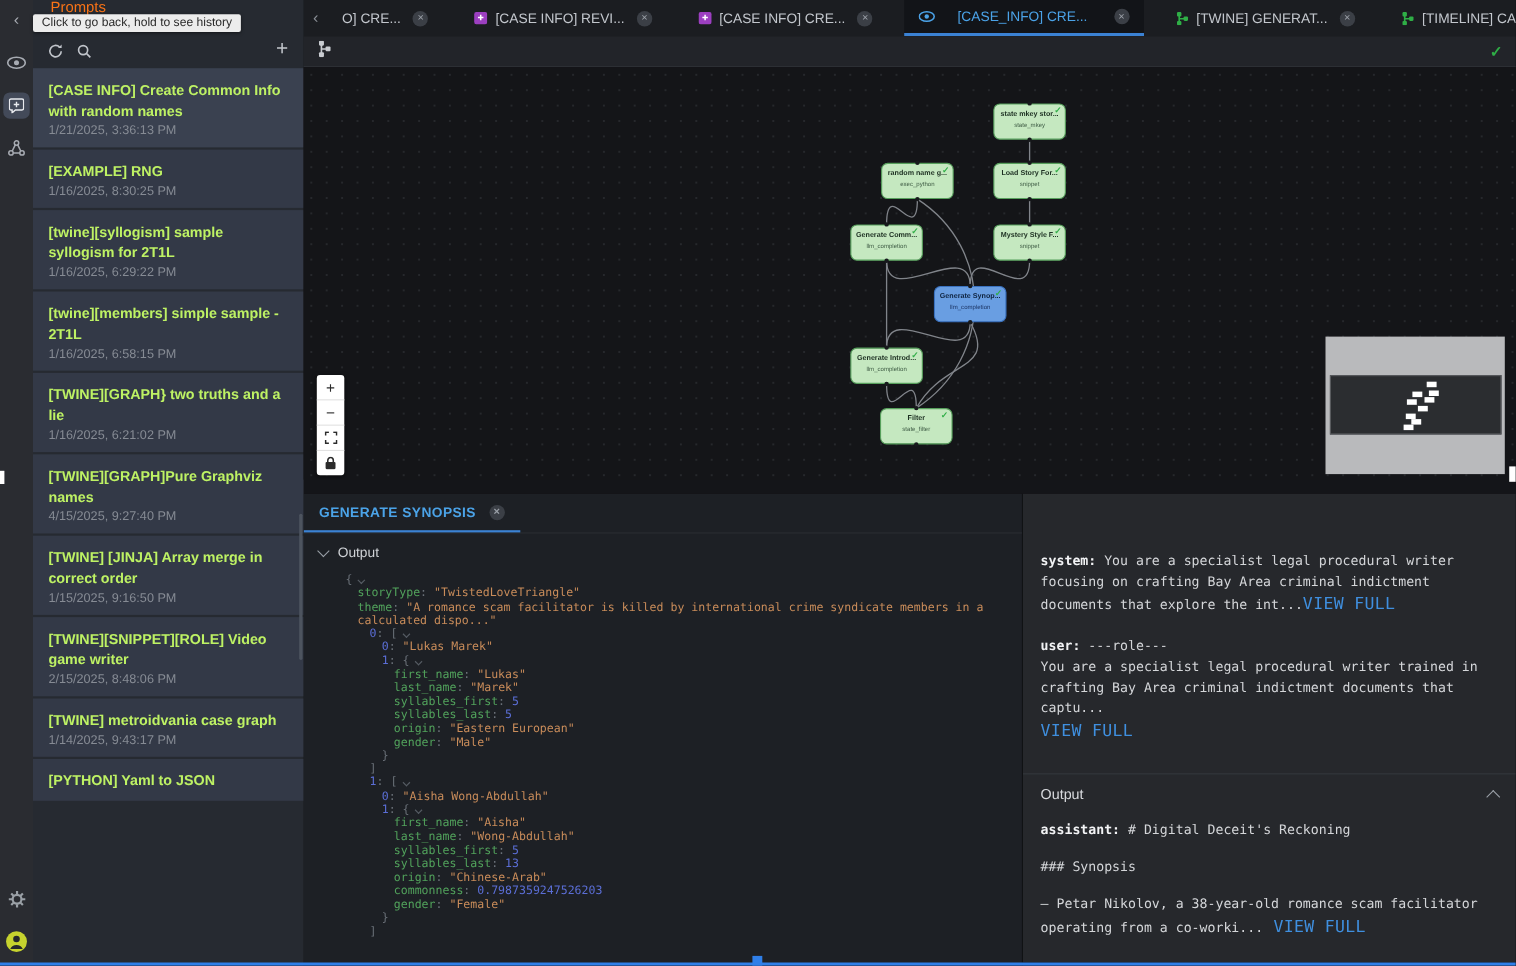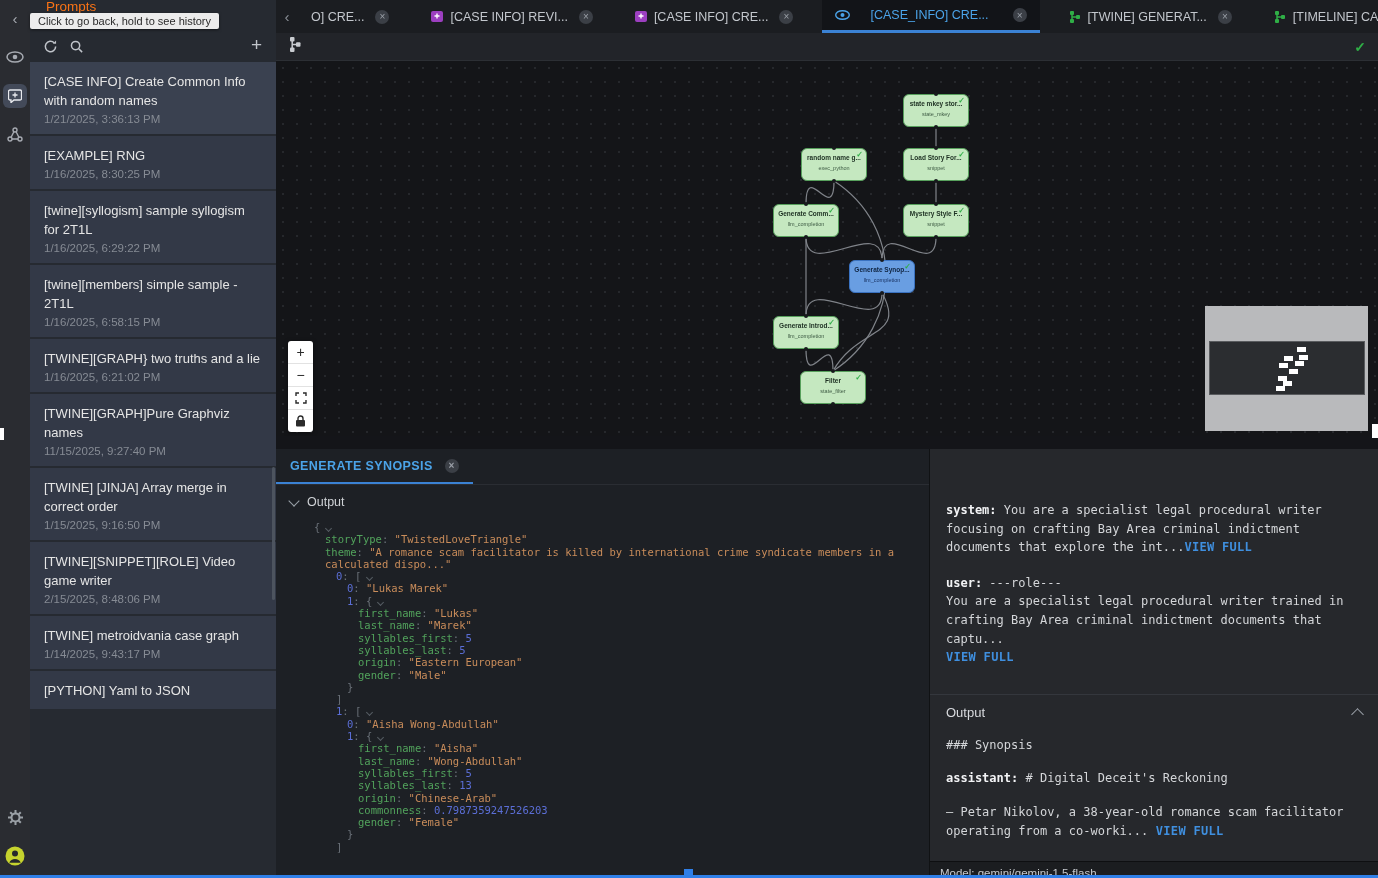--- a/index.html
+++ b/index.html
@@ -18,21 +18,21 @@
   
   .prompts{width:246px;background:#262a31;position:relative;overflow:hidden;flex:none;}
   .prompts-title{position:absolute;top:-1px;left:16px;font-size:13.5px;color:#f97316;}
   .ptoolbar{position:absolute;top:36px;left:0;right:0;height:24px;}
   .pt-refresh{position:absolute;left:13px;top:3px;}
   .pt-search{position:absolute;left:39px;top:3px;}
   .pt-plus{position:absolute;right:14px;top:-2px;color:#c0c4ca;font-size:19px;font-weight:400;}
   .plist{position:absolute;top:62px;left:0;right:0;bottom:0;display:flex;flex-direction:column;gap:2px;}
   .pitem{background:#333947;padding:10px 14px 9px;flex:none;cursor:default;}
   .pitem.sel{background:#3a4150;}
-  .ptitle{color:#e5e5e5;font-size:13px;line-height:19px;}
+  .ptitle{color:#bef264;font-size:13px;line-height:19px;font-weight:bold;}
   .ptime{color:#868b94;font-size:11.5px;margin-top:3px;}
   .pscroll{position:absolute;right:1px;top:467px;width:3px;height:133px;background:#4d545f;border-radius:2px;z-index:3;}
 
   
   .main{flex:1;display:flex;flex-direction:column;background:#17191c;min-width:0;}
 
   
   .tabbar{height:33px;flex:none;display:flex;align-items:stretch;background:#1b1d21;
           color:#c3c7cd;font-size:12.5px;overflow:hidden;}
   .tchev{width:22px;display:flex;align-items:center;justify-content:center;color:#8a8f96;font-size:15px;flex:none;}
@@ -90,21 +90,21 @@
   .j-k{color:#52a35c;}.j-s{color:#c98c5a;}.j-n{color:#5b6ed6;}.j-p{color:#6a7078;}
   .jchev{display:inline-block;width:4px;height:4px;border-right:1px solid #565c64;
          border-bottom:1px solid #565c64;transform:rotate(45deg);margin-left:6px;}
 
   .bright{flex:1;background:#26282c;display:flex;flex-direction:column;min-height:0;overflow:hidden;}
   .msgs{padding:52px 16px 10px;font-family:"DejaVu Sans Mono",monospace;font-size:12px;
         line-height:1.55;color:#d4d6d9;}
   .msg{margin-bottom:17px;}
   .mrole{font-weight:bold;color:#f2f3f5;}
   .mtxt{white-space:pre-wrap;}
-  .vf{color:#3f8fdf;font-weight:bold;font-size:12px;letter-spacing:.3px;cursor:pointer;}
+  .vf{color:#3f8fdf;font-weight:normal;font-size:15px;letter-spacing:.3px;cursor:pointer;}
   .out2-head{display:flex;align-items:center;justify-content:space-between;padding:10px 16px;
              border-top:1px solid #34373d;color:#d8dade;font-size:13px;flex:none;}
   .chev-up{width:8px;height:8px;border-right:1.5px solid #9aa0a8;border-bottom:1.5px solid #9aa0a8;
            transform:rotate(-135deg);margin-top:5px;}
   .assist{padding:6px 16px;font-family:"DejaVu Sans Mono",monospace;font-size:12px;line-height:1.55;color:#d4d6d9;}
   .apara{margin-bottom:15px;}
   .rfooter{margin-top:auto;background:#1b1d20;border-top:1px solid #0e0f11;font-size:11.5px;
            color:#c6c9cd;padding-bottom:6px;}
   .rfooter div{padding:5px 10px 4px;border-bottom:1px solid #26282c;}
 
@@ -196,21 +196,21 @@
         <div class="pitem">
           <div class="ptitle">[twine][members] simple sample - 2T1L</div>
           <div class="ptime">1/16/2025, 6:58:15 PM</div>
         </div>
         <div class="pitem">
           <div class="ptitle">[TWINE][GRAPH} two truths and a lie</div>
           <div class="ptime">1/16/2025, 6:21:02 PM</div>
         </div>
         <div class="pitem">
           <div class="ptitle">[TWINE][GRAPH]Pure Graphviz names</div>
-          <div class="ptime">11/15/2025, 9:27:40 PM</div>
+          <div class="ptime">4/15/2025, 9:27:40 PM</div>
         </div>
         <div class="pitem">
           <div class="ptitle">[TWINE] [JINJA] Array merge in correct order</div>
           <div class="ptime">1/15/2025, 9:16:50 PM</div>
         </div>
         <div class="pitem">
           <div class="ptitle">[TWINE][SNIPPET][ROLE] Video game writer</div>
           <div class="ptime">2/15/2025, 8:48:06 PM</div>
         </div>
         <div class="pitem">
@@ -438,22 +438,22 @@
             <div class="msg"><span class="mrole">system: </span><span class="mtxt">You are a specialist legal procedural writer focusing on crafting Bay Area criminal indictment documents that explore the int...</span><a class="vf">VIEW FULL</a></div>
             <div class="msg"><span class="mrole">user: </span><span class="mtxt">---role---
 You are a specialist legal procedural writer trained in crafting Bay Area criminal indictment documents that captu...
 </span><a class="vf">VIEW FULL</a></div>
           </div>
         <div class="out2-head">
           <span>Output</span>
           <span class="chev-up"></span>
         </div>
         <div class="assist" id="assist">
+            <div class="apara"><span class="mrole">assistant: </span># Digital Deceit's Reckoning</div>
             <div class="apara">### Synopsis</div>
-            <div class="apara"><span class="mrole">assistant: </span># Digital Deceit's Reckoning</div>
             <div class="apara">— Petar Nikolov, a 38-year-old romance scam facilitator operating from a co-worki...<a class="vf"> VIEW FULL</a></div>
           </div>
         <div class="rfooter">
           <div>Model: gemini/gemini-1.5-flash</div>
 
         </div>
       </div>
 
     </div>
   </main>

